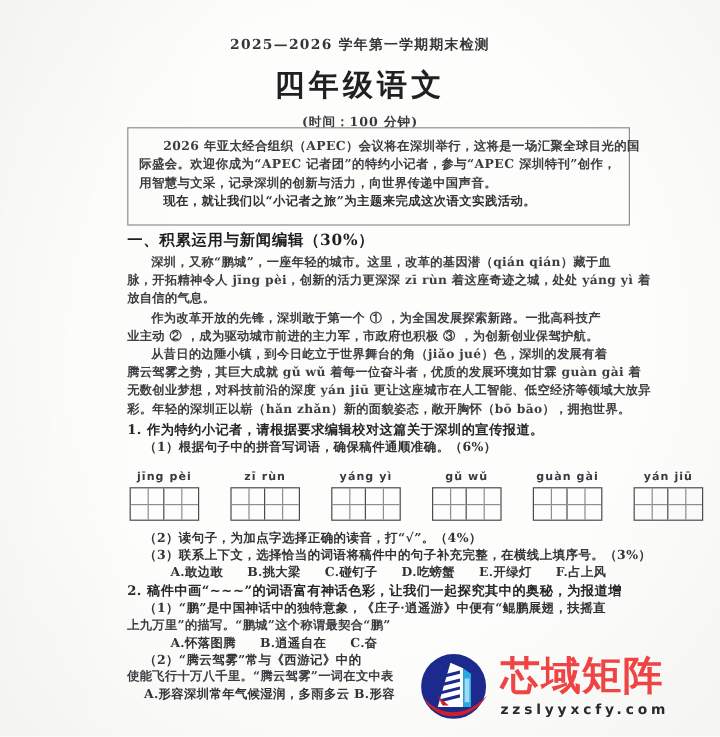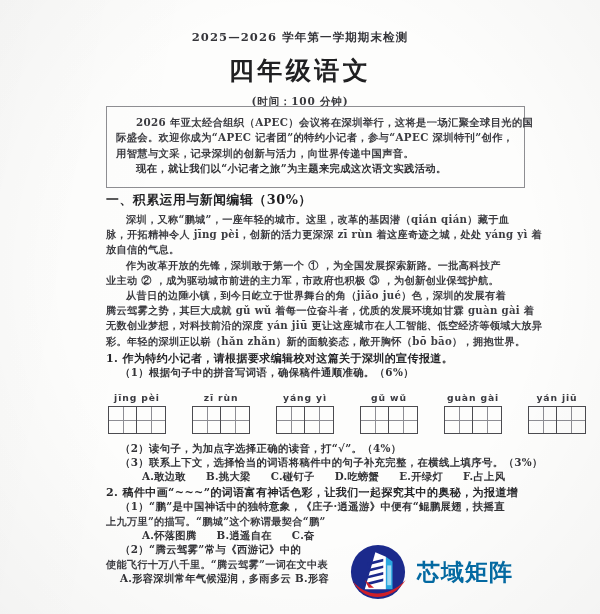--- a/index.html
+++ b/index.html
@@ -128,21 +128,21 @@
 
   
   #watermark{
     position:absolute;left:345px;top:533px;
     width:252px;height:78px;z-index:60;
     display:flex;align-items:center;
   }
   #wm-logo{ width:66px;height:66px;flex:none;position:relative; }
   #wm-text{ margin-left:6px; }
   #wm-name{
-    font-size:23px;font-weight:bold;color:#0369a1;letter-spacing:1px;
+    font-size:33px;font-weight:bold;color:#ef4444;letter-spacing:1px;
     line-height:1;
     font-family:"DejaVu Sans","Liberation Sans",sans-serif;
   }
   #wm-url{
     font-size:11.5px;font-weight:bold;color:#2a2a2e;
     letter-spacing:3.2px;margin-top:5px;
     font-family:"DejaVu Sans","Liberation Sans",sans-serif;
   }
 </style>
 </head>
@@ -255,17 +255,18 @@
           <path d="M34 56 L58 50 L58 54 L34 60 Z" fill="#1b2a8c"></path>
           <path d="M34 66 L58 60 L58 64 L34 70 Z" fill="#1b2a8c"></path>
           <rect x="64" y="40" width="6" height="30" fill="#ffffff" opacity="0.55"></rect>
         </g>
         <path d="M12 64 C30 86 62 92 92 62 C70 96 28 96 12 64 Z" fill="#cf1f28"></path>
         <path d="M30 62 L44 74 L36 74 Z" fill="#cf1f28"></path>
       </svg>
     </div>
     <div id="wm-text">
       <div id="wm-name">芯域矩阵</div>
+      <div id="wm-url">zzslyyxcfy.com</div>
     </div>
   </div>
 
   <div id="grain"></div>
 </div>
 
 </body></html>

